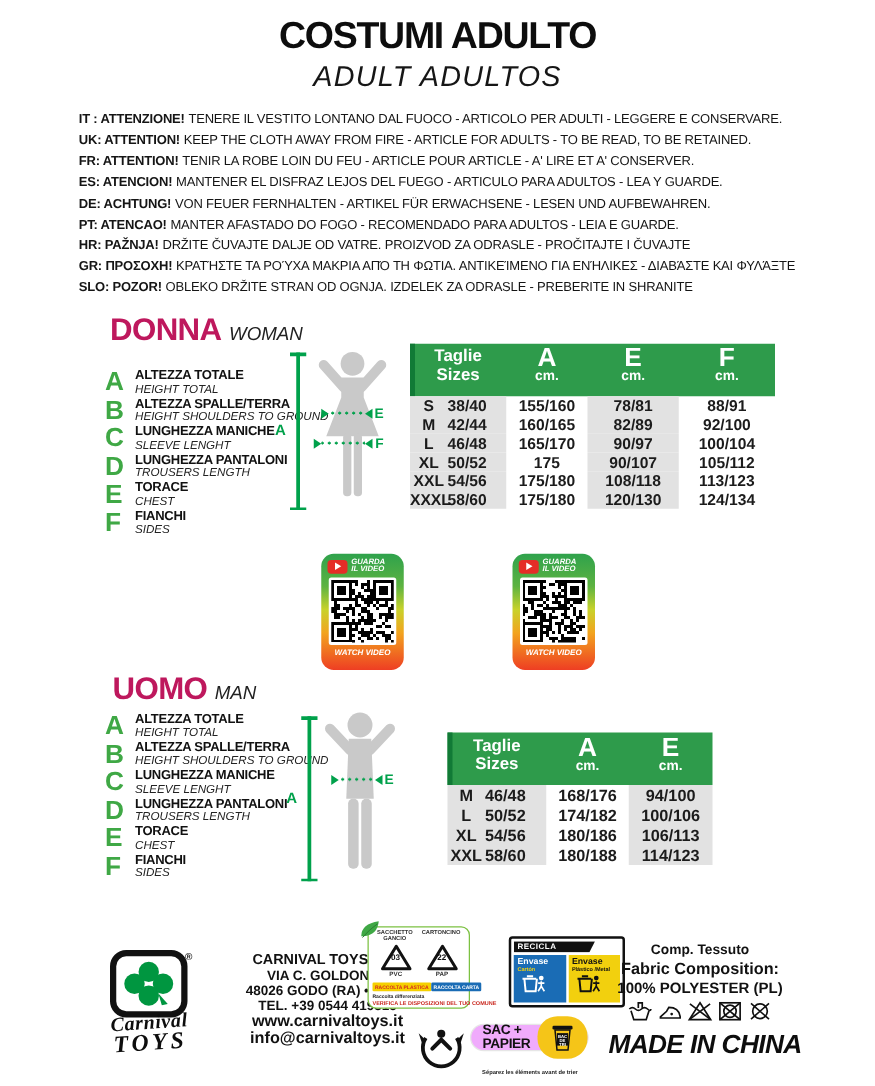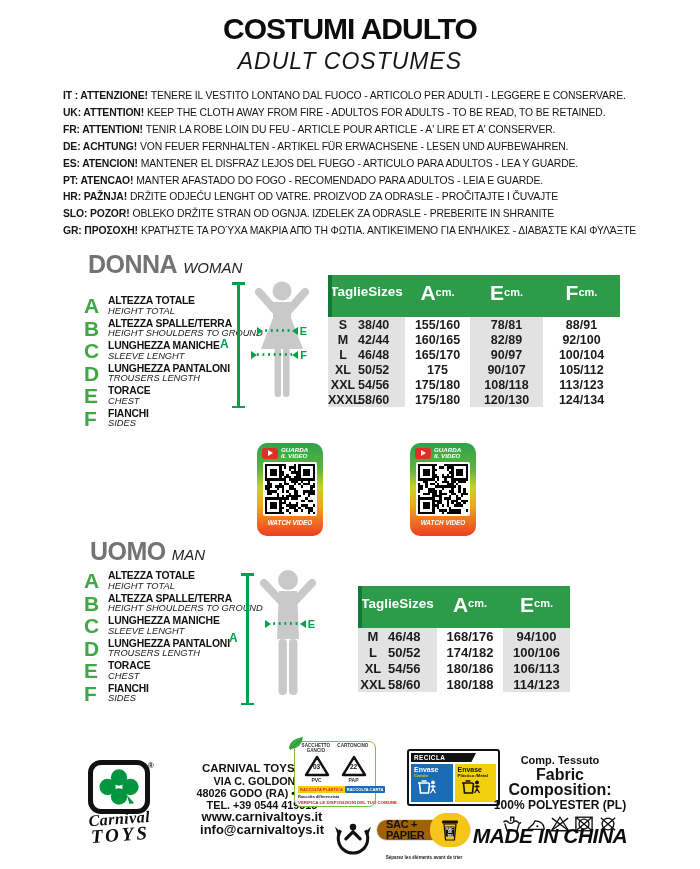--- a/index.html
+++ b/index.html
@@ -9,21 +9,21 @@
   .title{position:absolute;left:0;top:12px;width:700px;text-align:center;
          font-size:30px;font-weight:900;letter-spacing:-1px;color:#0d0d0d;}
   .subtitle{position:absolute;left:0;top:48px;width:700px;text-align:center;
             font-style:italic;font-size:23px;font-weight:400;letter-spacing:1px;color:#161616;}
   
   .warnings{position:absolute;left:63px;top:88px;width:600px;}
   .wline{font-size:10.4px;line-height:16.9px;white-space:nowrap;letter-spacing:-0.15px;color:#151515;}
   .wline b{font-weight:800;margin-right:3px;}
   
   .sec-head{position:absolute;white-space:nowrap;}
-  .h1{font-size:25px;font-weight:900;letter-spacing:-0.5px;color:#737373;}
+  .h1{font-size:25px;font-weight:900;letter-spacing:-0.5px;color:#be185d;}
   .h2{font-size:15px;font-style:italic;font-weight:400;margin-left:6px;color:#222;}
   
   .mlist{position:absolute;width:180px;}
   .mitem{display:flex;height:22.6px;align-items:flex-start;}
   .mletter{width:24px;font-size:21px;line-height:19px;font-weight:800;color:#3FA845;text-align:left;}
   .mtxt{padding-top:0;}
   .mlabel{font-size:10.4px;font-weight:800;line-height:10.5px;letter-spacing:-0.2px;}
   .msub{font-size:9.3px;font-style:italic;font-weight:400;line-height:9.8px;color:#222;}
   
   .vline{position:absolute;width:13px;}
@@ -36,21 +36,21 @@
   .dots{flex:1;height:3.4px;background-image:radial-gradient(circle,#00A14B 1.2px,transparent 1.4px);
         background-size:5.6px 3.4px;background-position:center;}
   .ah{width:0;height:0;border-top:4px solid transparent;border-bottom:4px solid transparent;}
   .ah.l{border-left:6px solid #00A14B;}
   .ah.r{border-right:6px solid #00A14B;}
   .dlabel{font-size:11px;font-weight:800;color:#00A14B;margin-left:2px;}
   .sil{position:absolute;}
   
   .thead{position:absolute;display:grid;height:42px;background:#2E9B4B;color:#fff;align-items:center;}
   .thead::before{content:'';position:absolute;left:0;top:0;bottom:0;width:4px;background:#117A36;}
-  .thc{display:flex;flex-direction:row;align-items:center;justify-content:center;line-height:1.05;margin-top:20px;}
+  .thc{display:flex;flex-direction:column;align-items:center;justify-content:center;line-height:1.05;margin-top:20px;}
   .thc .big{font-size:21px;font-weight:800;line-height:19px;}
   .thc .cm{font-size:11px;font-weight:700;}
   .thc .tg{font-size:13.5px;font-weight:600;}
   .trows{position:absolute;display:grid;}
   .c{display:flex;align-items:center;justify-content:center;font-size:12.5px;font-weight:600;color:#1b1b1b;}
   .c.g{background:#E2E2E2;}
   .c.s{justify-content:flex-start;background:#E2E2E2;}
   .c.s b{width:30px;text-align:center;font-weight:800;}
   .w{grid-template-columns:77px 65px 73px 77px;grid-auto-rows:15px;}
   .mm{grid-template-columns:79px 66px 67px;grid-auto-rows:16px;}
@@ -100,52 +100,52 @@
          clip-path:polygon(0 0,100% 0,93% 100%,0 100%);}
   .espanels{display:flex;gap:2px;margin-top:2px;}
   .espan{width:42px;height:38px;box-sizing:border-box;padding:2px 3px;}
   .espan.b{background:#1A6CB5;color:#fff;}
   .espan.y{background:#F2D00E;color:#111;}
   .esl1{font-size:7px;font-weight:800;line-height:7px;}
   .esl2{font-size:4.4px;font-weight:700;line-height:5px;}
   .espan.b .esl2{color:#F2D00E;}
   
   .triman{position:absolute;left:334px;top:818px;}
-  .frpill{position:absolute;left:376px;top:819px;width:95px;height:22px;background:#a16207;border:1px solid #e6e6e6;
+  .frpill{position:absolute;left:376px;top:819px;width:95px;height:22px;background:#f0abfc;border:1px solid #e6e6e6;
           border-radius:17px;display:flex;align-items:center;box-sizing:border-box;}
   .frtxt{padding-left:9px;font-size:11px;font-weight:800;line-height:11px;letter-spacing:-0.3px;flex:1;}
   .frbin{width:40px;height:34px;background:#F5C518;border-radius:16px;display:flex;align-items:center;justify-content:center;}
   .frnote{position:absolute;left:368px;top:855px;width:112px;text-align:center;font-size:4.6px;font-weight:700;color:#222;}
   
   .comp{position:absolute;left:490px;top:753px;width:140px;text-align:center;}
   .cl1{font-size:11px;font-weight:800;line-height:14px;}
-  .cl2{font-size:16px;font-weight:800;line-height:15px;}
+  .cl2{font-size:13px;font-weight:800;line-height:15px;}
   .cl3{font-size:12px;font-weight:800;line-height:16px;}
   .careicons{display:flex;justify-content:center;gap:2px;margin-top:2px;}
-  .madein{position:absolute;left:470px;top:824px;width:160px;text-align:center;
+  .madein{position:absolute;left:484px;top:824px;width:160px;text-align:center;
           font-size:21px;font-weight:800;font-style:italic;letter-spacing:-0.5px;color:#0d0d0d;white-space:nowrap;}
 </style>
 </head>
 <body>
 
 <div id="page">
 
   <div class="title">COSTUMI ADULTO</div>
-  <div class="subtitle">ADULT COSTUMES</div>
+  <div class="subtitle">ADULT ADULTOS</div>
 
   <div class="warnings">
     <div class="wline"><b>IT : ATTENZIONE!</b><span>TENERE IL VESTITO LONTANO DAL FUOCO - ARTICOLO PER ADULTI - LEGGERE E CONSERVARE.</span></div>
-    <div class="wline"><b>UK: ATTENTION!</b><span>KEEP THE CLOTH AWAY FROM FIRE - ADULTOS FOR ADULTS - TO BE READ, TO BE RETAINED.</span></div>
+    <div class="wline"><b>UK: ATTENTION!</b><span>KEEP THE CLOTH AWAY FROM FIRE - ARTICLE FOR ADULTS - TO BE READ, TO BE RETAINED.</span></div>
     <div class="wline"><b>FR: ATTENTION!</b><span>TENIR LA ROBE LOIN DU FEU - ARTICLE POUR ARTICLE  - A' LIRE ET A' CONSERVER.</span></div>
+    <div class="wline"><b>ES: ATENCION!</b><span>MANTENER EL DISFRAZ LEJOS DEL FUEGO -  ARTICULO PARA ADULTOS - LEA Y GUARDE.</span></div>
     <div class="wline"><b>DE: ACHTUNG!</b><span>VON FEUER FERNHALTEN - ARTIKEL FÜR ERWACHSENE  - LESEN UND AUFBEWAHREN.</span></div>
-    <div class="wline"><b>ES: ATENCION!</b><span>MANTENER EL DISFRAZ LEJOS DEL FUEGO -  ARTICULO PARA ADULTOS - LEA Y GUARDE.</span></div>
     <div class="wline"><b>PT: ATENCAO!</b><span>MANTER AFASTADO DO FOGO - RECOMENDADO PARA ADULTOS - LEIA E GUARDE.</span></div>
-    <div class="wline"><b>HR: PAŽNJA!</b><span>DRŽITE ODJEĆU LENGHT OD VATRE. PROIZVOD ZA ODRASLE - PROČITAJTE I ČUVAJTE</span></div>
+    <div class="wline"><b>HR: PAŽNJA!</b><span>DRŽITE ČUVAJTE DALJE OD VATRE. PROIZVOD ZA ODRASLE - PROČITAJTE I ČUVAJTE</span></div>
+    <div class="wline"><b>GR: ΠΡΟΣΟΧΗ!</b><span>ΚΡΑΤΉΣΤΕ ΤΑ ΡΟΎΧΑ ΜΑΚΡΙΑ ΑΠΌ ΤΗ ΦΩΤΙΑ. ΑΝΤΙΚΕΊΜΕΝΟ ΓΙΑ ΕΝΉΛΙΚΕΣ - ΔΙΑΒΆΣΤΕ ΚΑΙ ΦΥΛΆΞΤΕ</span></div>
     <div class="wline"><b>SLO: POZOR!</b><span>OBLEKO DRŽITE STRAN OD OGNJA. IZDELEK ZA ODRASLE - PREBERITE IN SHRANITE</span></div>
-    <div class="wline"><b>GR: ΠΡΟΣΟΧΗ!</b><span>ΚΡΑΤΉΣΤΕ ΤΑ ΡΟΎΧΑ ΜΑΚΡΙΑ ΑΠΌ ΤΗ ΦΩΤΙΑ. ΑΝΤΙΚΕΊΜΕΝΟ ΓΙΑ ΕΝΉΛΙΚΕΣ - ΔΙΑΒΆΣΤΕ ΚΑΙ ΦΥΛΆΞΤΕ</span></div>
   </div>
 
   <div class="sec-head" style="left:88px;top:250px;">
     <span class="h1">DONNA</span><span class="h2">WOMAN</span>
   </div>
 
   <div class="mlist" style="left:84px;top:296px;">
     <div class="mitem">
         <span class="mletter">A</span>
         <div class="mtxt">

